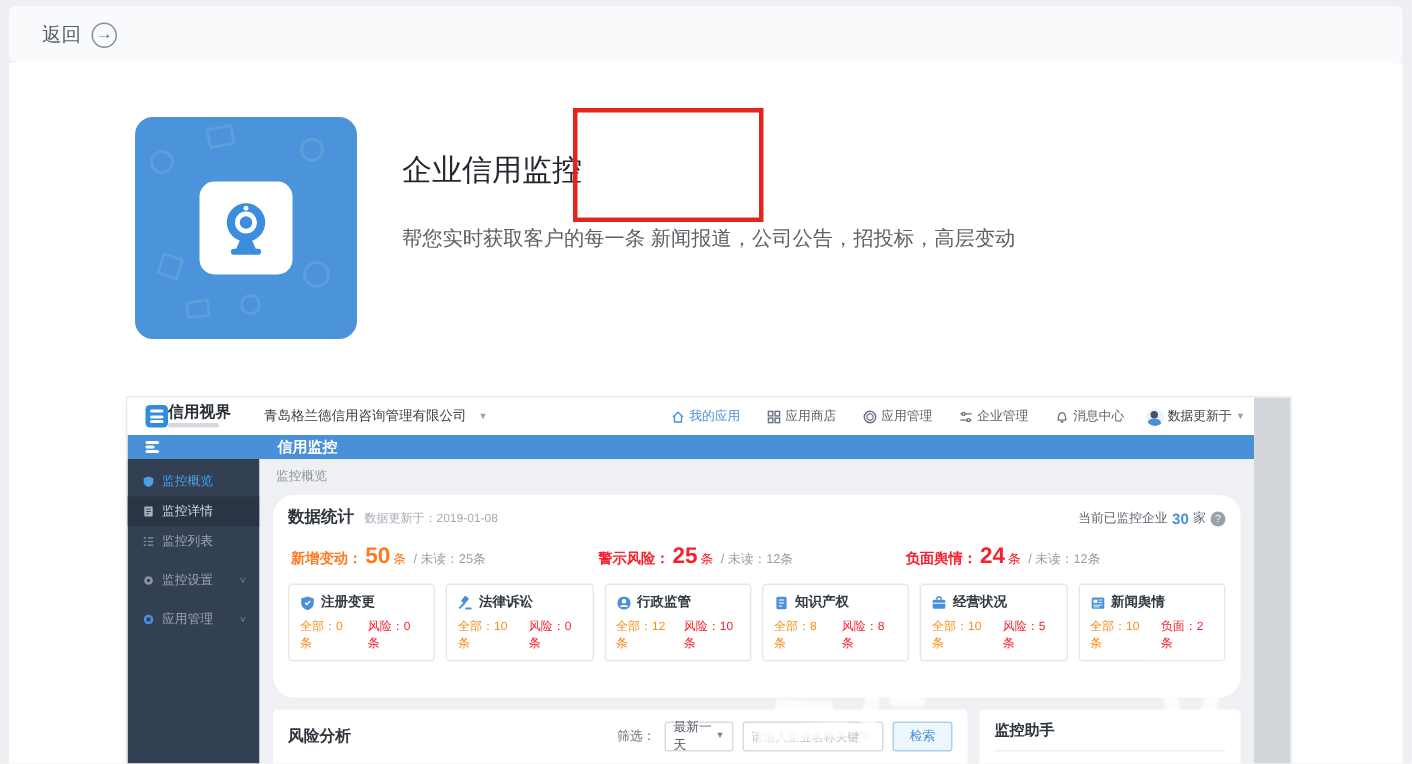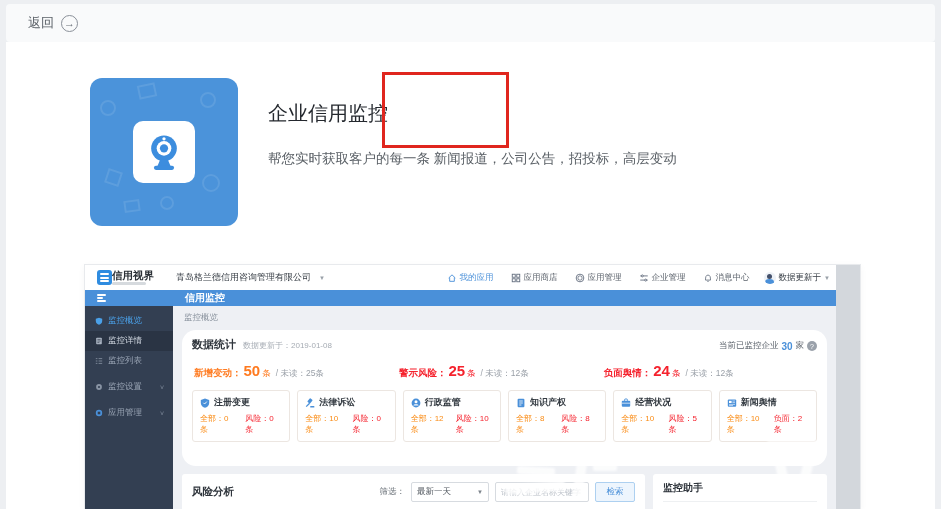--- a/index.html
+++ b/index.html
@@ -94,21 +94,21 @@
   .cat-head { display:flex; align-items:center; gap:4px; font-size:9px; font-weight:bold; color:#333a41; }
   .cat-nums { display:flex; gap:8px; margin-top:4px; font-size:8px; }
   .cat-all { color:#fa8c16; } .cat-risk { color:#f5222d; }
 
   .bottom-row { display:flex; gap:8px; margin-top:8px; }
   .risk-card { flex:1; background:#fff; border-radius:3px; padding:8px 10px 0; height:96px; }
   .risk-head { display:flex; align-items:center; }
   .risk-title { font-size:10.5px; font-weight:bold; color:#2f353c; }
   .controls { margin-left:auto; display:flex; align-items:center; gap:6px; }
   .filter-label { font-size:8.5px; color:#6a7178; }
-  .select { width:78px; height:20px; border:1px solid #d7dbe0; border-radius:2px; background:#fff;
+  .select { width:46px; height:20px; border:1px solid #d7dbe0; border-radius:2px; background:#fff;
     display:flex; align-items:center; justify-content:space-between; padding:0 5px;
     font-size:8.5px; color:#555b62; }
   .select .tinycaret{ color:#7d848c; }
   .dash-input { width:94px; height:20px; border:1px solid #d7dbe0; border-radius:2px;
     font-size:8px; padding:0 5px; color:#555; font-family:inherit; }
   .dash-input::placeholder { color:#b8bec6; }
   .search-btn { width:40px; height:20px; background:#edf5fd; border:1px solid #add0f0;
     border-radius:2px; color:#4a90d9; font-size:8.5px; display:flex; align-items:center; justify-content:center; }
   .warn-band { margin:11px -10px 0; background:#f5f6f8; padding:7px 11px; display:flex; align-items:center; }
   .warn-title { font-size:9.5px; font-weight:bold; color:#333a41; }

